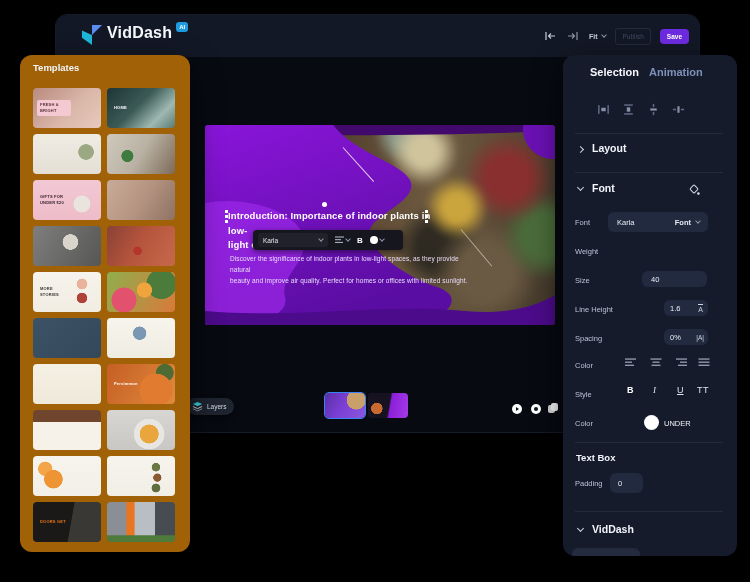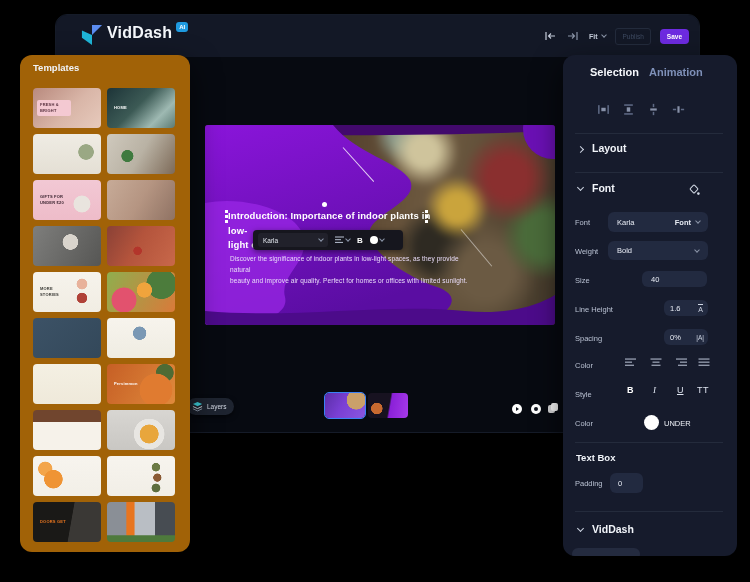--- a/index.html
+++ b/index.html
@@ -324,24 +324,20 @@
     <span class="row-label" style="left:12px; top:163px;">Font</span>
     <div class="pill" style="left:45px; top:157px; width:100px; height:20px; justify-content:space-between;">
       <span class="val">Karla</span>
       <span style="display:flex; align-items:center; gap:5px; padding-right:8px; font-weight:bold;">
         <span>Font</span>
         <span class="chev-s"></span>
       </span>
     </div>
 
     <span class="row-label" style="left:12px; top:192px;">Weight</span>
-    <div class="pill" style="left:45px; top:186px; width:100px; height:19px; justify-content:space-between;">
-      <span class="val">Bold</span>
-      <span class="chev-s" style="margin-right:9px;"></span>
-    </div>
 
     <span class="row-label" style="left:12px; top:221px;">Size</span>
     <div class="pill" style="left:79px; top:216px; width:65px; height:16px;">
       <span class="val">40</span>
     </div>
 
     <span class="row-label" style="left:12px; top:250px;">Line Height</span>
     <div class="pill" style="left:101px; top:245px; width:44px; height:16px; justify-content:space-between;">
       <span class="val" style="padding-left:6px;">1.6</span>
       <span class="lh-glyph" style="margin-right:5px;">A</span>

